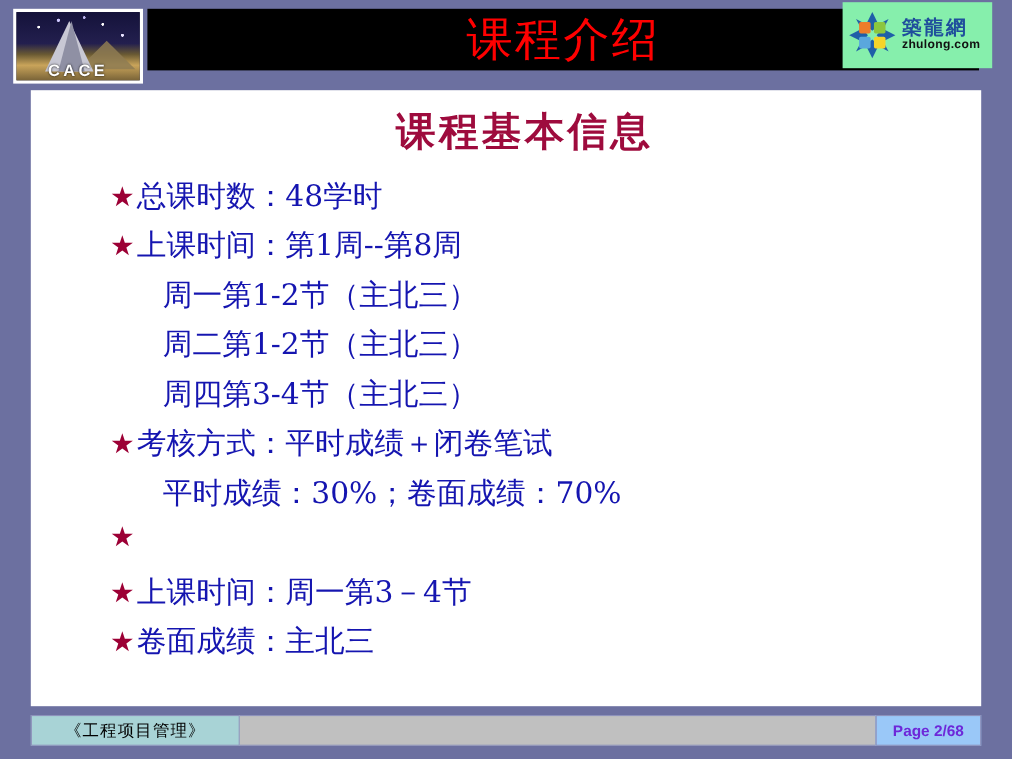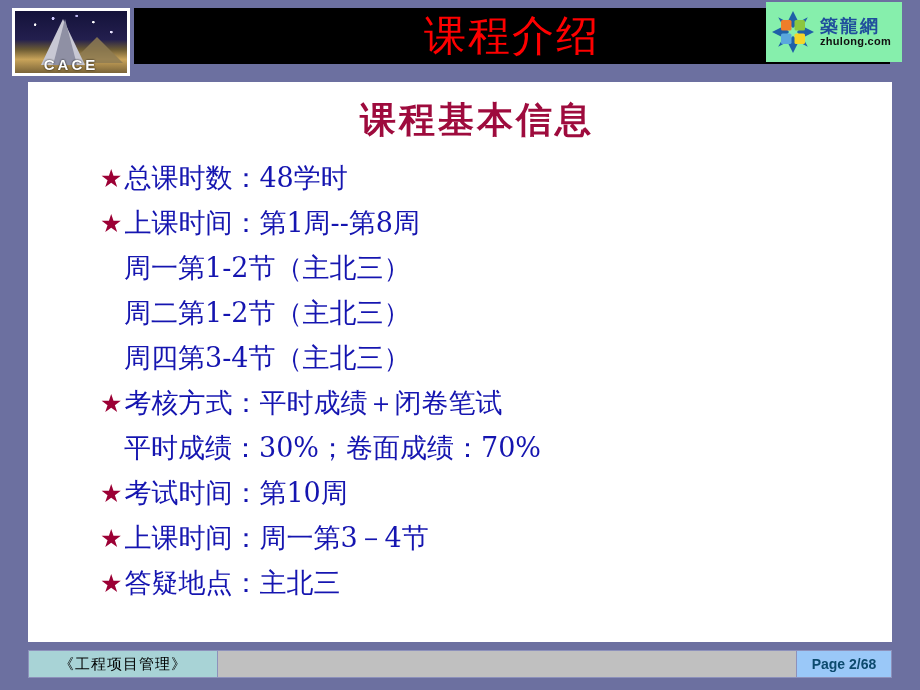--- a/index.html
+++ b/index.html
@@ -195,21 +195,21 @@
   .line {
     display: flex;
     align-items: baseline;
     height: 45px;
     color: #1515b0;
     font-family: "DejaVu Serif", "Liberation Serif", serif;
     font-size: 27px;
     white-space: nowrap;
   }
   .line.bullet { padding-left: 72px; }
-  .line.sub    { padding-left: 96px; }
+  .line.sub    { padding-left: 120px; }
   .star {
     color: #9c0035;
     font-size: 25px;
     margin-right: 2px;
     line-height: 1;
   }
 
   
   .footer {
     position: absolute;
@@ -249,21 +249,21 @@
     box-sizing: border-box;
   }
   .footer-right {
     width: 96px;
     background: #9ac8f8;
     border: 1px solid #8d91bb;
     box-sizing: border-box;
     display: flex;
     align-items: center;
     justify-content: center;
-    color: #0c4a6e;
+    color: #6d28d9;
     font-family: "Liberation Sans", sans-serif;
     font-size: 14px;
     font-weight: bold;
   }
 </style>
 </head>
 <body>
 
 <div class="slide">
 
@@ -331,29 +331,28 @@
           </div>
           <div class="line bullet">
             <span class="star">★</span>
             <span>考核方式：平时成绩＋闭卷笔试</span>
           </div>
           <div class="line sub">
             <span>平时成绩：30%；卷面成绩：70%</span>
           </div>
           <div class="line bullet">
             <span class="star">★</span>
-            <span>考试时间：第10周</span>
           </div>
           <div class="line bullet">
             <span class="star">★</span>
             <span>上课时间：周一第3－4节</span>
           </div>
           <div class="line bullet">
             <span class="star">★</span>
-            <span>答疑地点：主北三</span>
+            <span>卷面成绩：主北三</span>
           </div>
         </div>
     </div>
   </div>
 
   <div class="footer">
     <div class="footer-row">
       <div class="footer-left">《工程项目管理》</div>
       <div class="footer-mid"></div>
       <div class="footer-right">Page 2/68</div>

